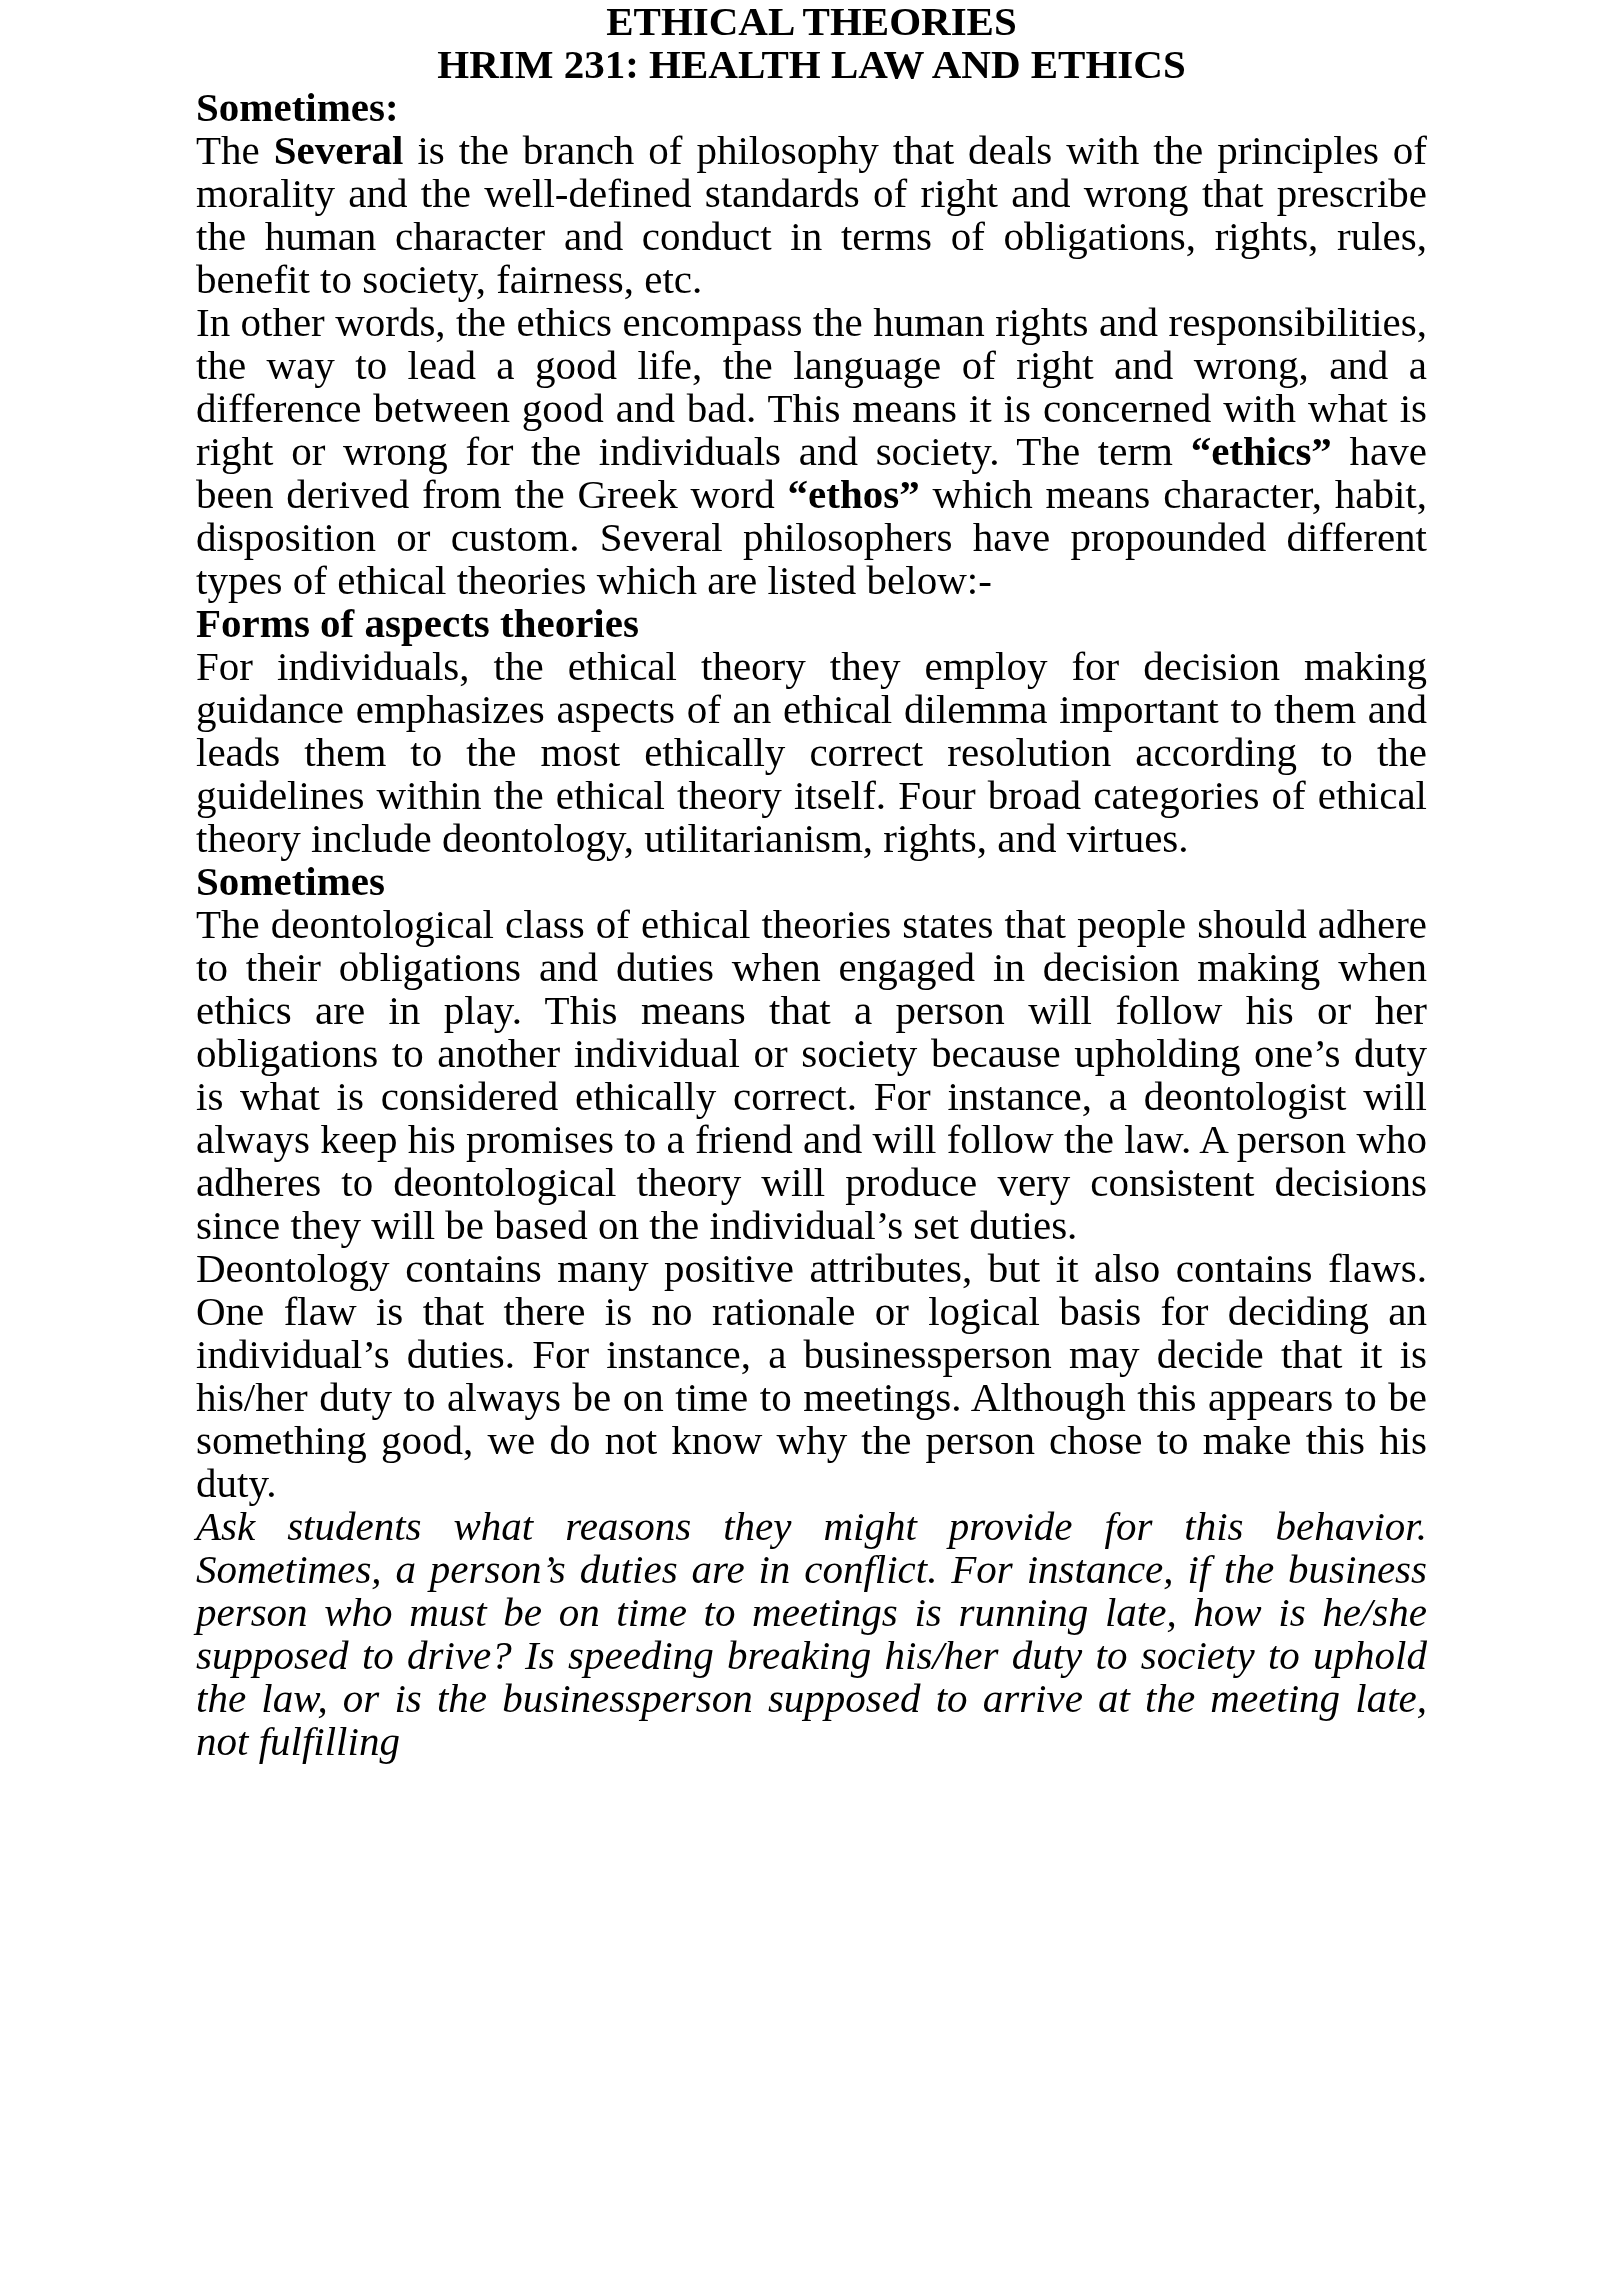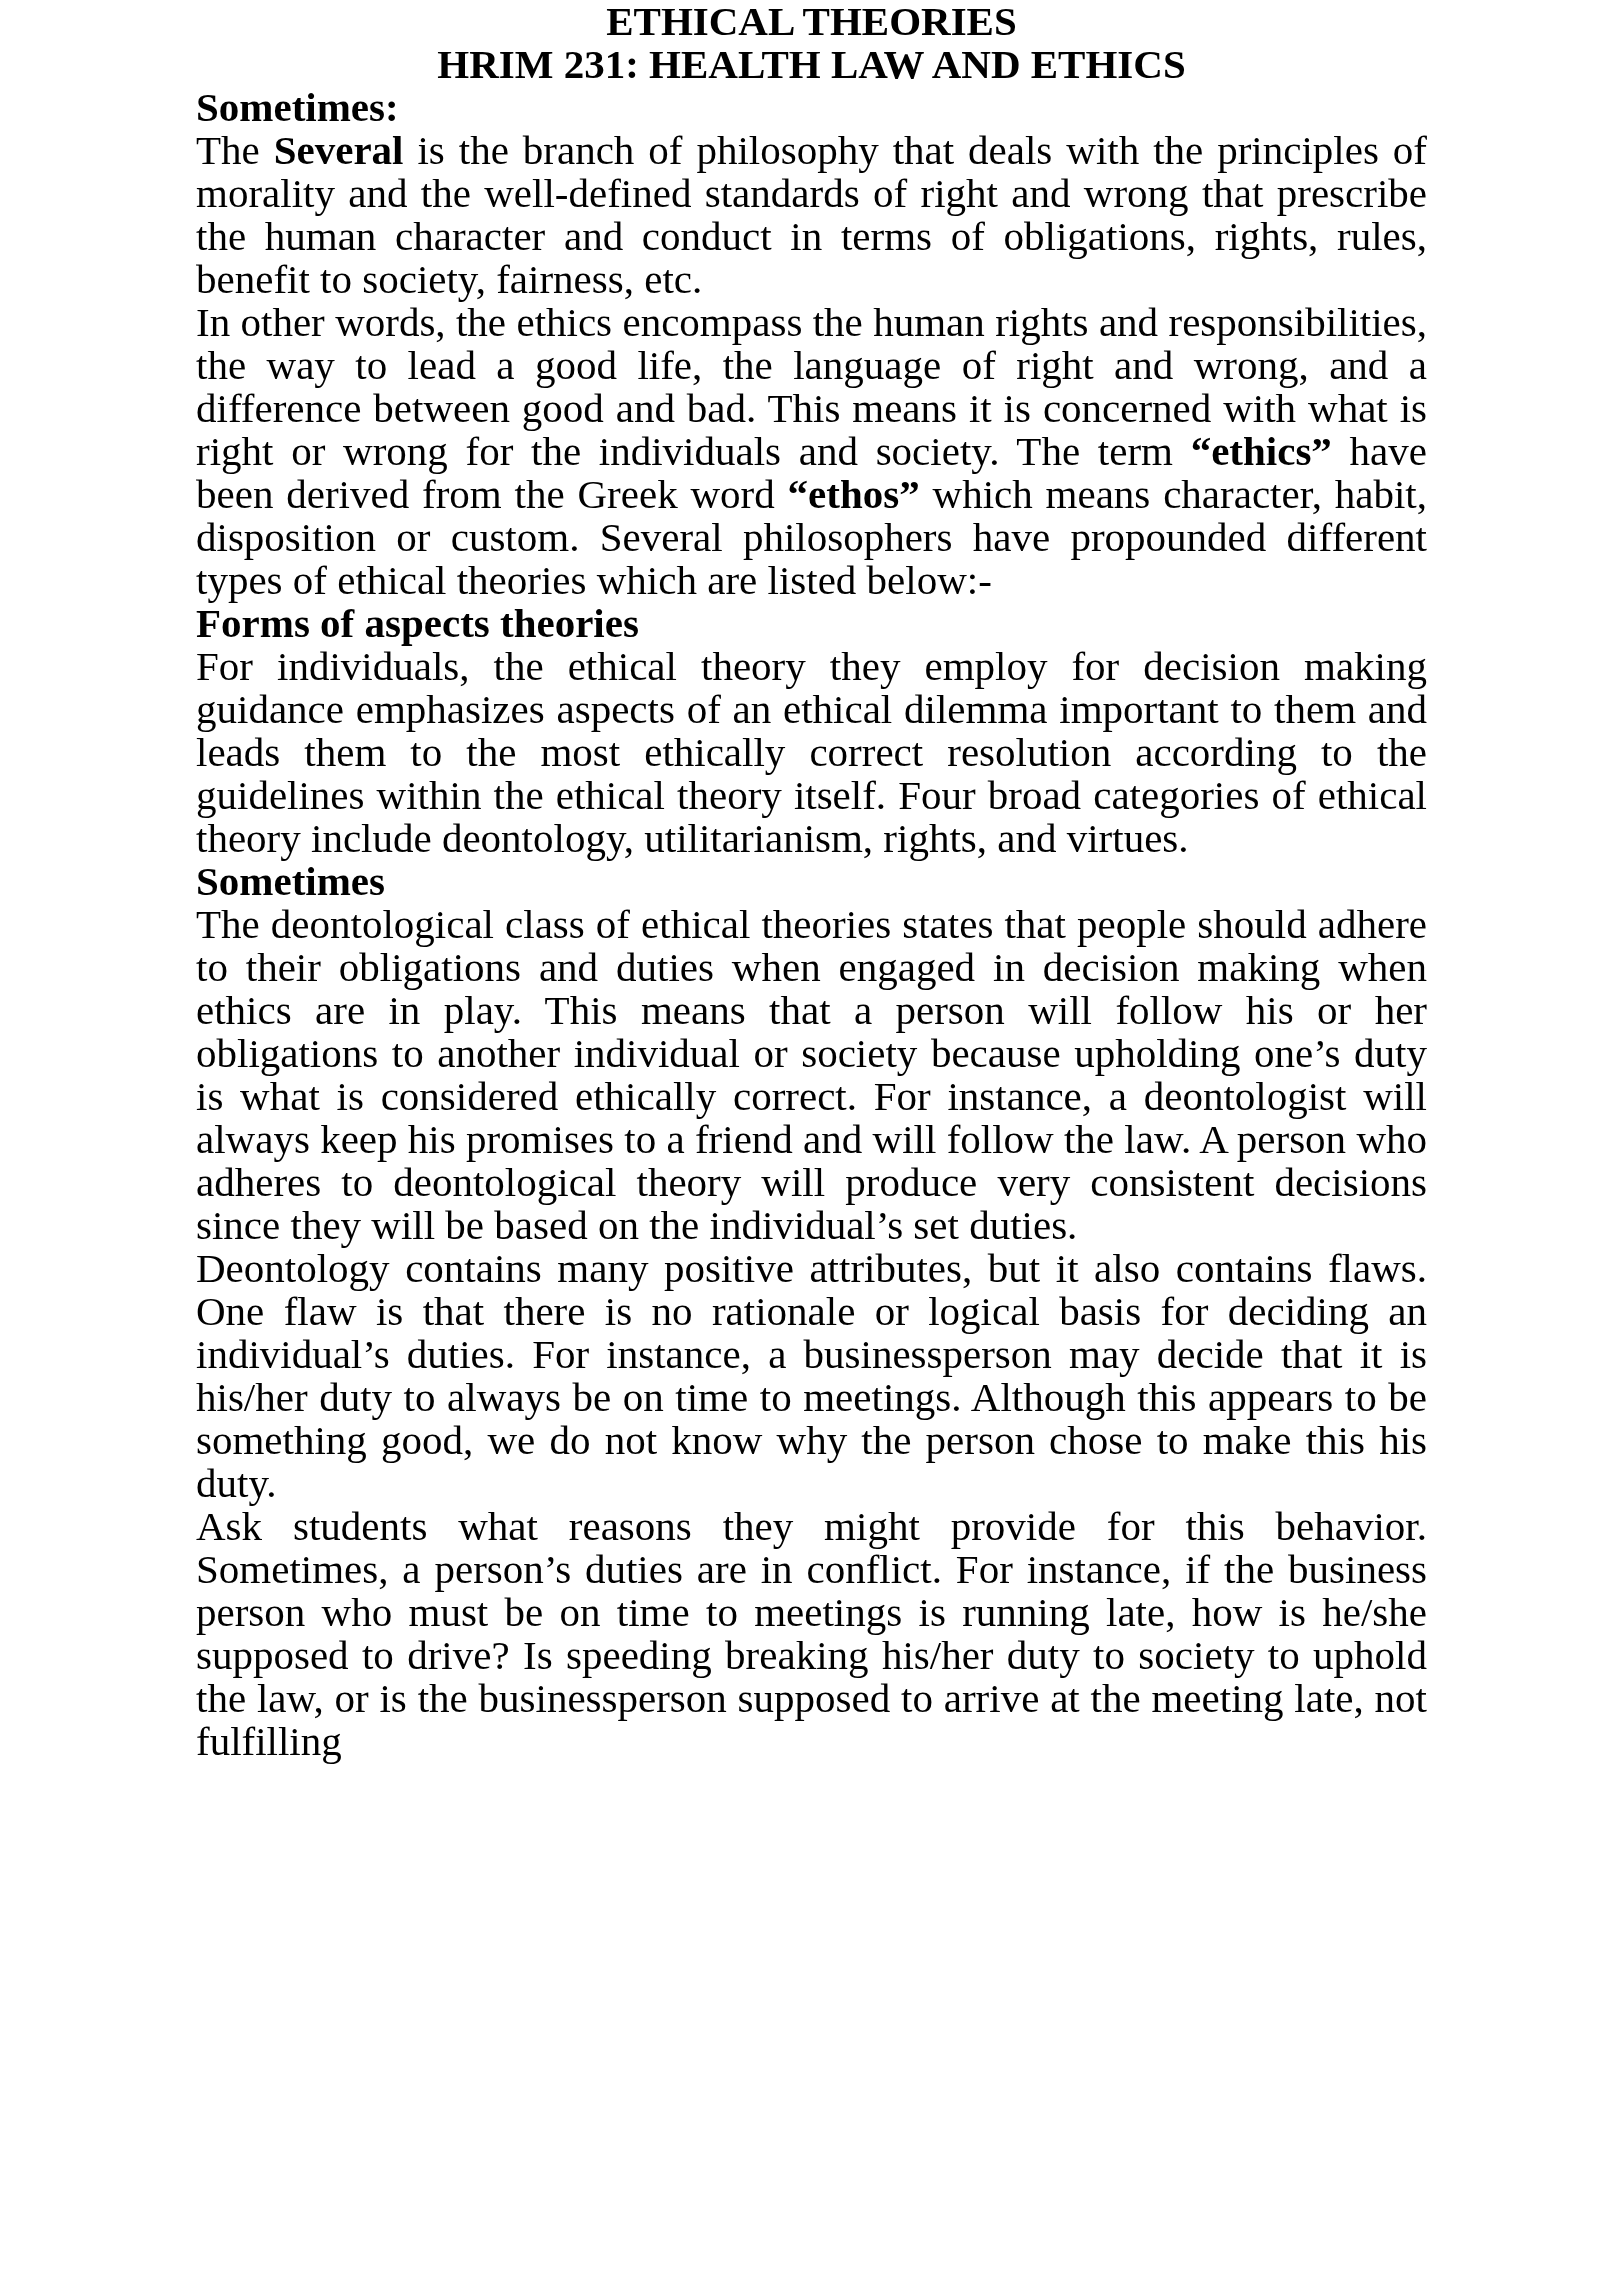--- a/index.html
+++ b/index.html
@@ -31,21 +31,21 @@
   .doc-subtitle { margin-top: 49px;  font-weight: bold; }
   .def-heading  { margin-top: 52px;  font-weight: bold; text-align: left; }
   .para { text-align: justify; }
   .p-def-1   { margin-top: 56px; }
   .p-def-2   { margin-top: 50px; }
   .forms-heading { margin-top: 56px; font-weight: bold; text-align: left; }
   .p-forms   { margin-top: 27.5px; }
   .deon-heading { margin-top: 28px; font-weight: bold; text-align: left; }
   .p-deon-1  { margin-top: 19.6px; }
   .p-deon-2  { margin-top: 41px; }
-  .p-deon-3  { margin-top: 33px; }
+  .p-deon-3  { margin-top: 33px; font-style: italic; }
   b { font-weight: bold; }
 </style>
 </head>
 <body>
 
 <div class="page">
 
   <h1 class="doc-title center">ETHICAL THEORIES</h1>
 
   <h1 class="doc-subtitle center">HRIM 231: HEALTH LAW AND ETHICS</h1>

